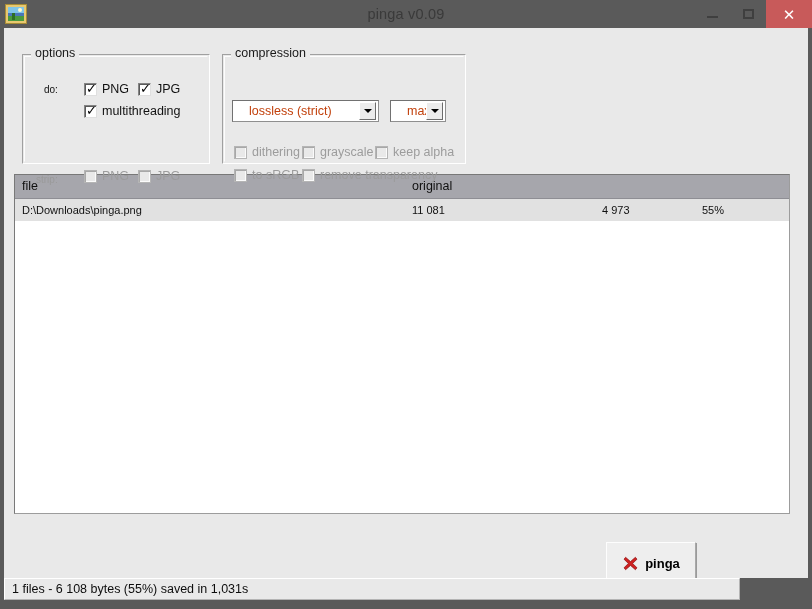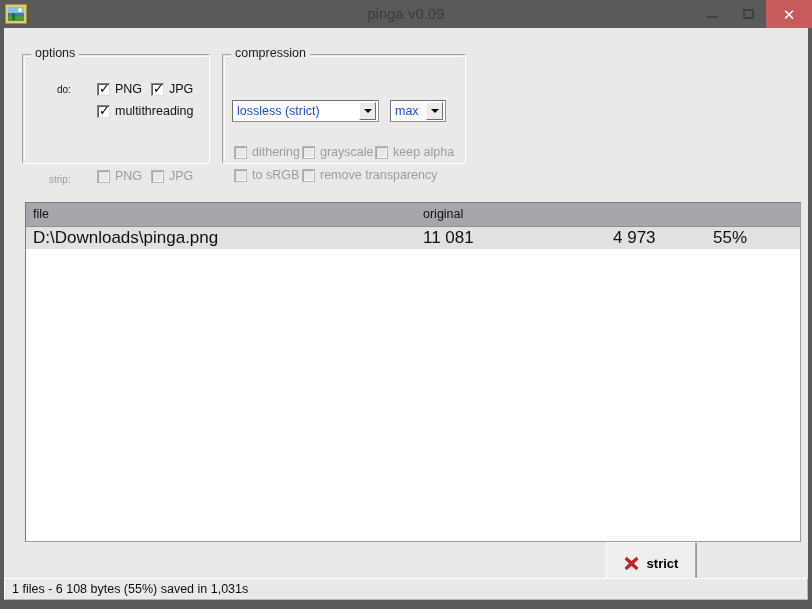--- a/index.html
+++ b/index.html
@@ -144,21 +144,21 @@
     font-size: 12.5px;
     color: #1a1a1a;
     z-index: 2;
   }
   .gb-body {
     position: relative;
     z-index: 1;
     height: 100%;
   }
 
-  #grp-options     { left: 18px; top: 18px; width: 188px; height: 118px; padding-left: 13px; }
+  #grp-options     { left: 18px; top: 18px; width: 188px; height: 118px; }
   #grp-compression { left: 218px; top: 18px; width: 244px; height: 118px; }
 
   
   .fld-label {
     position: absolute;
     font-size: 10px;
     color: #111111;
   }
   .fld-label.dim { color: #9a9a9a; }
 
@@ -206,23 +206,23 @@
     background: #ffffff;
     border: 1px solid #8f8f8f;
     border-top-color: #717171;
     border-left-color: #717171;
     display: flex;
     align-items: center;
     height: 22px;
   }
   .combo .cval {
     flex: 1;
-    padding-left: 4px;
+    padding-left: 16px;
     font-size: 12.5px;
-    color: #1d4ed8;
+    color: #c2410c;
     white-space: nowrap;
     overflow: hidden;
   }
   .combo .cbtn {
     width: 17px;
     height: 18px;
     margin-right: 2px;
     background: #ececec;
     border: 1px solid #ffffff;
     border-right-color: #6d6d6d;
@@ -238,31 +238,30 @@
     border-left: 4px solid transparent;
     border-right: 4px solid transparent;
     border-top: 4px solid #000000;
   }
   #combo-mode    { left: 228px; top: 72px; width: 147px; }
   #combo-quality { left: 386px; top: 72px; width: 56px; }
 
   
   .listview {
     position: absolute;
-    left: 21px;
+    left: 10px;
     top: 146px;
     width: 776px;
     height: 340px;
     box-sizing: border-box;
     background: #ffffff;
     border: 1px solid #9c9c9c;
     border-top-color: #787878;
     border-left-color: #787878;
     overflow: hidden;
-    margin-top: 28px;
   }
   .lv-header {
     display: flex;
     height: 24px;
     background: #a6a6ac;
     border-bottom: 1px solid #8e8e94;
     box-sizing: border-box;
   }
   .lv-header .hcell {
     font-size: 12.5px;
@@ -273,21 +272,21 @@
     overflow: hidden;
     white-space: nowrap;
   }
   .lv-row {
     display: flex;
     height: 22px;
     background: #e1e1e1;
     align-items: center;
   }
   .lv-row .cell {
-    font-size: 17px;
+    font-size: 11px;
     color: #101010;
     padding-left: 7px;
     box-sizing: border-box;
     overflow: hidden;
     white-space: nowrap;
   }
   .col-file  { width: 390px; }
   .col-orig  { width: 190px; }
   .col-opt   { width: 100px; }
   .col-pct   { width: 94px; }
@@ -319,21 +318,21 @@
     width: 16px;
     height: 16px;
     flex: none;
   }
 
   
   .statusbar {
     position: absolute;
     left: 4px;
     top: 578px;
-    width: 804px;
+    width: 736px;
     height: 22px;
     box-sizing: border-box;
     background: #e9e9e9;
     border: 1px solid #ffffff;
     border-right-color: #b4b4b4;
     border-bottom-color: #b4b4b4;
     display: flex;
     align-items: center;
     text-align: right;
   }
@@ -469,21 +468,21 @@
         <div class="cell col-pct">55%</div>
       </div>
     </div>
 
     <div class="btn" id="btn-clear">
       <span class="bicon">
         <svg width="15" height="15" viewBox="0 0 15 15">
           <path d="M2.6 1.3 L7.5 5.6 L12.4 1.3 L14 3.2 L9.6 7.5 L14 11.8 L12.4 13.7 L7.5 9.4 L2.6 13.7 L1 11.8 L5.4 7.5 L1 3.2 Z" fill="#cf2222" stroke="#8d1111" stroke-width="0.7"></path>
         </svg>
       </span>
-      <span>strict</span>
+      <span>pinga</span>
     </div>
 
 
   </div>
 
   <div class="statusbar">
     <span class="stext">1 files - 6 108 bytes (55%) saved in 1,031s</span>
   </div>
 
 </div>

